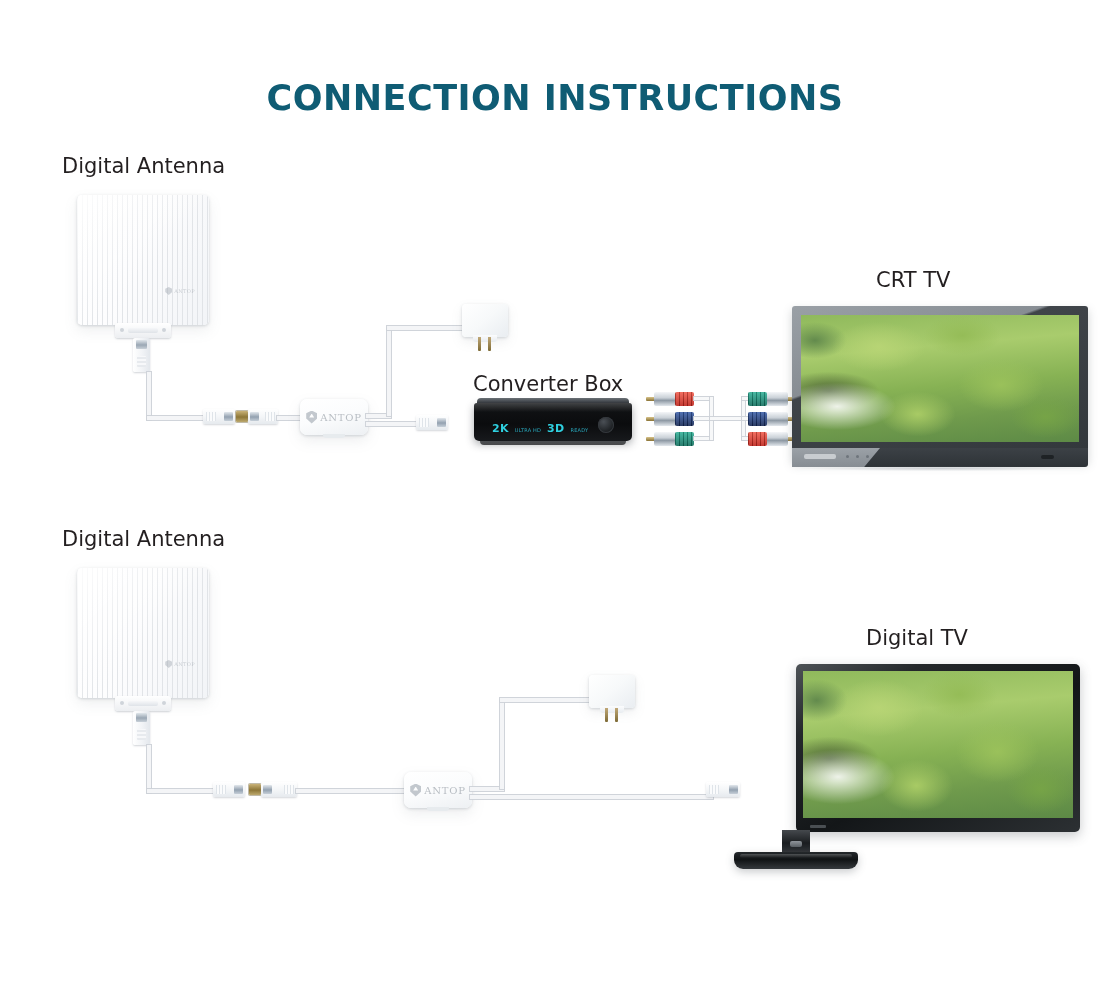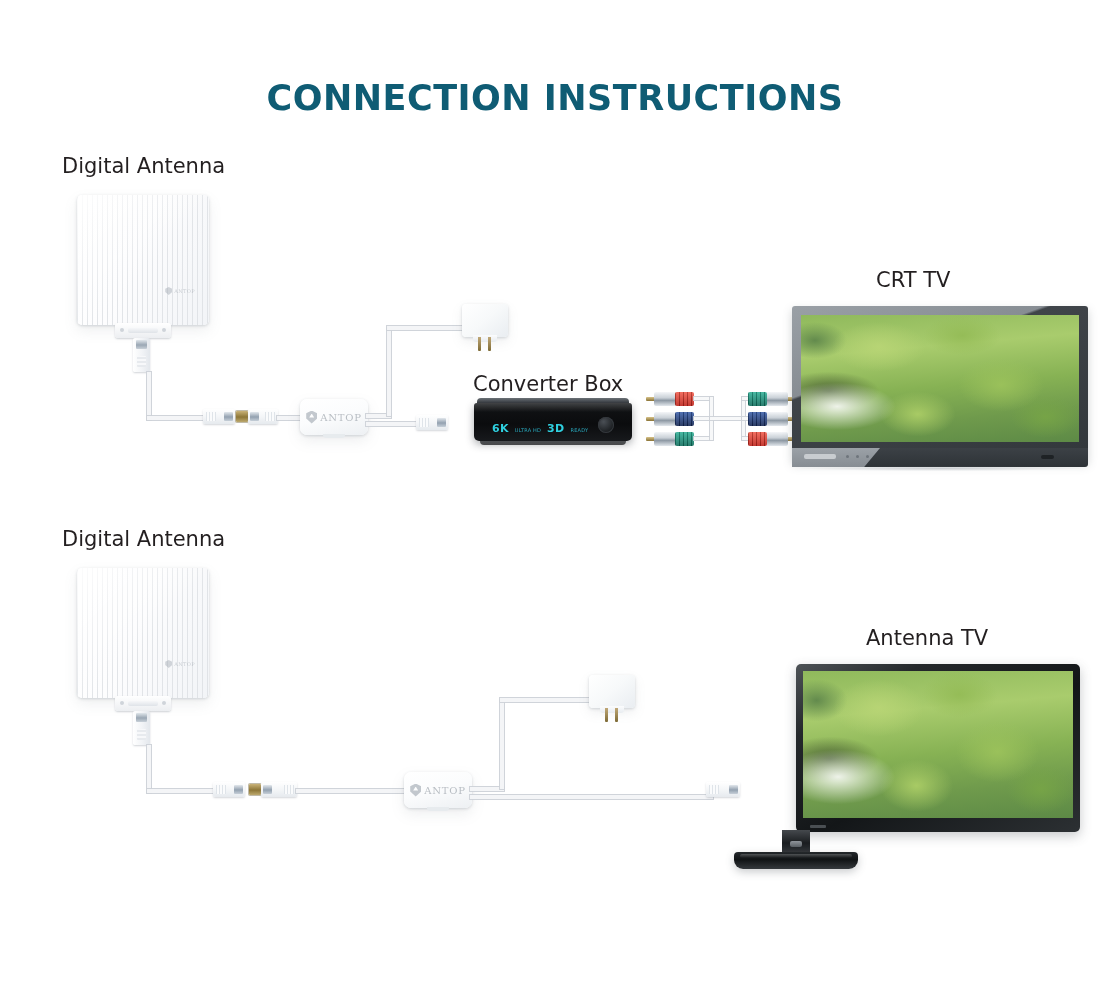--- a/index.html
+++ b/index.html
@@ -443,21 +443,21 @@
   <div class="ribs"></div>
   <div class="tip"></div>
 </div>
 
 <div class="caption" style="left:473px; top:372px;">Converter Box</div>
 
 <div class="converter" style="left:474px; top:398px;">
   <div class="top-edge"></div>
   <div class="shell">
     <div class="badge">
-      <span class="big">6K</span>
+      <span class="big">2K</span>
       <span class="sup">ULTRA HD</span>
       <span class="big">3D</span>
       <span class="sup">READY</span>
     </div>
     <div class="power"></div>
   </div>
   <div class="base"></div>
 </div>
 
 <div class="rca left" style="left:646px; top:392px;">
@@ -572,21 +572,21 @@
   <div class="prong p1"></div>
   <div class="prong p2"></div>
 </div>
 
 <div class="wire h" style="left:470px; top:795px; width:243px;"></div>
 <div class="coax" style="left:706px; top:782px; width:34px;">
   <div class="ribs"></div>
   <div class="tip"></div>
 </div>
 
-<div class="caption" style="left:866px; top:626px;">Antenna TV</div>
+<div class="caption" style="left:866px; top:626px;">Digital TV</div>
 
 <div class="led-tv" style="left:796px; top:664px;">
   <div class="frame">
     <div class="screen nature"></div>
     <div class="brandbar"></div>
   </div>
   <div class="neck"></div>
   <div class="base"></div>
 </div>
 

